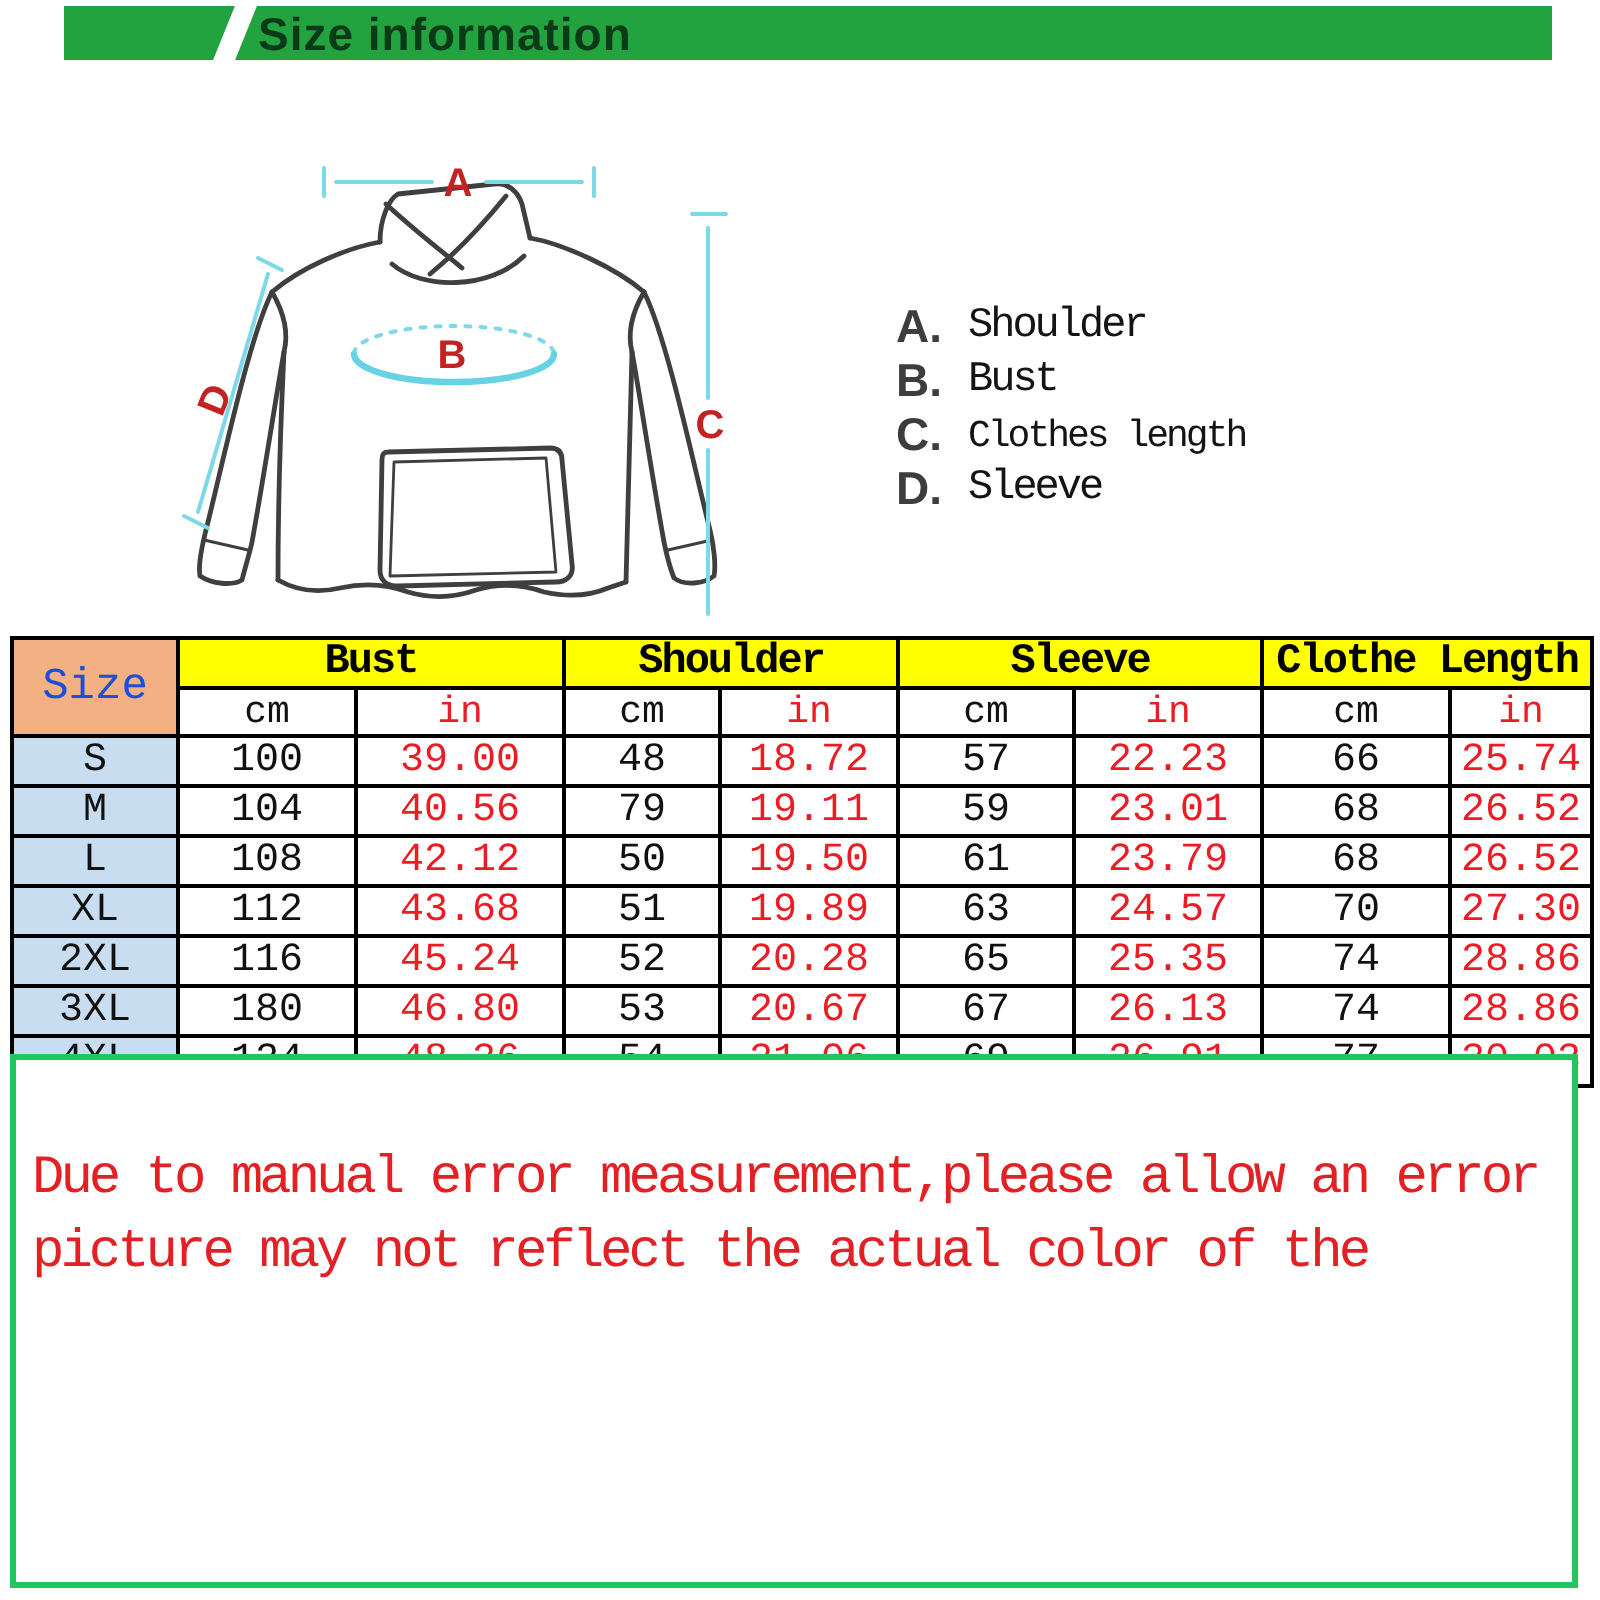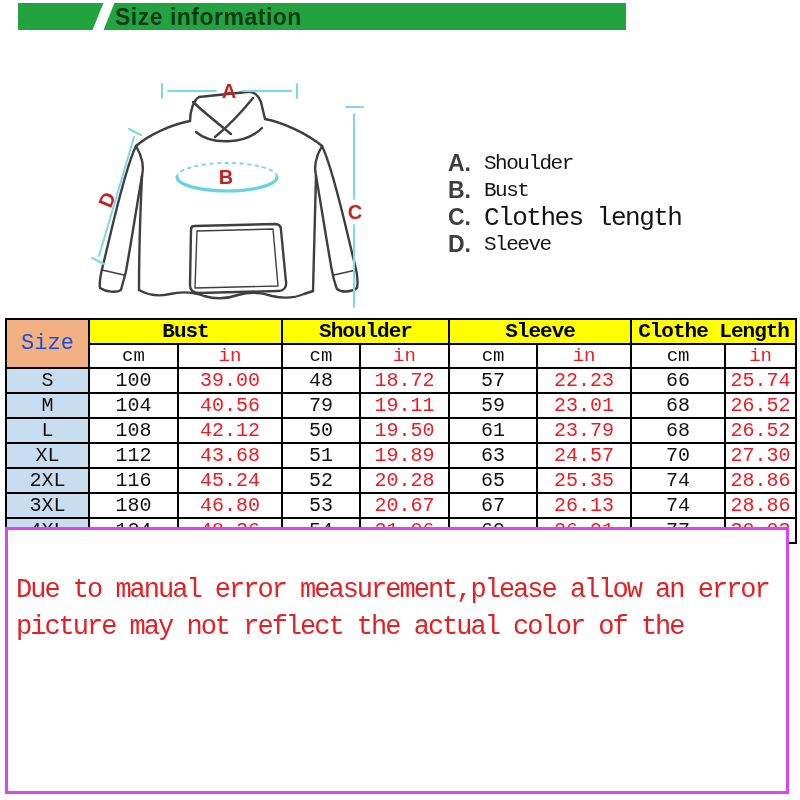--- a/index.html
+++ b/index.html
@@ -1,57 +1,57 @@
 <!DOCTYPE html>
 <html style="--banner-green: #23a33f; --header-yellow: #ffff00; --size-column-salmon: #f2b083; --size-cell-blue: #c9ddf1; --value-red: #ed1c24; --disclaimer-red: #e32125; --measure-cyan: #7dd8e9; --letter-red: #c32222;"><head>
 <meta charset="utf-8">
 <style>
   html,body{margin:0;padding:0;background:#fff;}
   body{width:800px;height:800px;overflow:hidden;position:relative;
        font-family:"Liberation Mono",monospace;}
 
   
-  .banner{position:absolute;left:18px;top:3px;width:608px;height:27px;
+  .banner{position:absolute;left:32px;top:3px;width:744px;height:27px;
           background:var(--banner-green,#23a33f);}
   .banner-slash{position:absolute;left:80px;top:-2px;width:11px;height:31px;
           background:#fff;transform:skewX(-22deg);}
   .banner-title{position:absolute;left:97px;top:1px;
           font-family:"Liberation Sans",sans-serif;font-weight:bold;
           font-size:23px;color:#0b3a18;letter-spacing:.5px;white-space:nowrap;}
 
   
   .diagram{position:absolute;left:78px;top:58px;}
 
   
   .legend{position:absolute;left:448px;top:150px;list-style:none;margin:0;padding:0;}
   .legend li{height:27px;display:flex;align-items:center;white-space:nowrap;}
   .legend .key{font-family:"Liberation Sans",sans-serif;font-weight:bold;
           font-size:23px;color:#3d3d3d;width:36px;}
   .legend .lab{font-size:21px;color:#141414;letter-spacing:-1.5px;}
-  .legend li:nth-child(3) .lab{font-size:26px;}
+  .legend li:nth-child(3) .lab{font-size:19px;}
 
   
   .size-table{position:absolute;left:5px;top:318px;width:790px;
           border-collapse:collapse;table-layout:fixed;}
   .size-table th,.size-table td{border:2px solid #000;padding:0;text-align:center;
           overflow:hidden;white-space:nowrap;}
   .group-head{background:var(--header-yellow,#ffff00);font-weight:bold;
           font-size:21px;height:23px;letter-spacing:-1px;color:#000;}
   .size-head{background:var(--size-column-salmon,#f2b083);font-size:22px;
           font-weight:normal;color:#1d4ed8;}
   .unit-cell{height:21px;font-size:19px;font-weight:normal;color:#111;font-family:Liberation Mono, monospace;}
   .unit-in{color:var(--value-red,#ed1c24);}
   .size-table tbody td{height:22px;font-size:20px;}
   .size-cell{background:var(--size-cell-blue,#c9ddf1);color:#111;}
   .cm-val{color:#111;margin-top:40px;}
   .in-val{color:var(--value-red,#ed1c24);}
 
   
   .disclaimer{position:absolute;left:5px;top:527px;width:784px;height:267px;
-          border:3px solid #d946ef;background:#fff;box-sizing:border-box;}
+          border:3px solid #22c55e;background:#fff;box-sizing:border-box;}
   .disclaimer-text{padding:42px 8px 0 8px;}
   .disclaimer-text div{font-size:27px;line-height:37px;letter-spacing:-2px;
           color:var(--disclaimer-red,#e32125);white-space:nowrap;}
 </style>
 </head>
 <body>
 
 <div class="banner">
   <div class="banner-slash"></div>
   <span class="banner-title">Size information</span>

